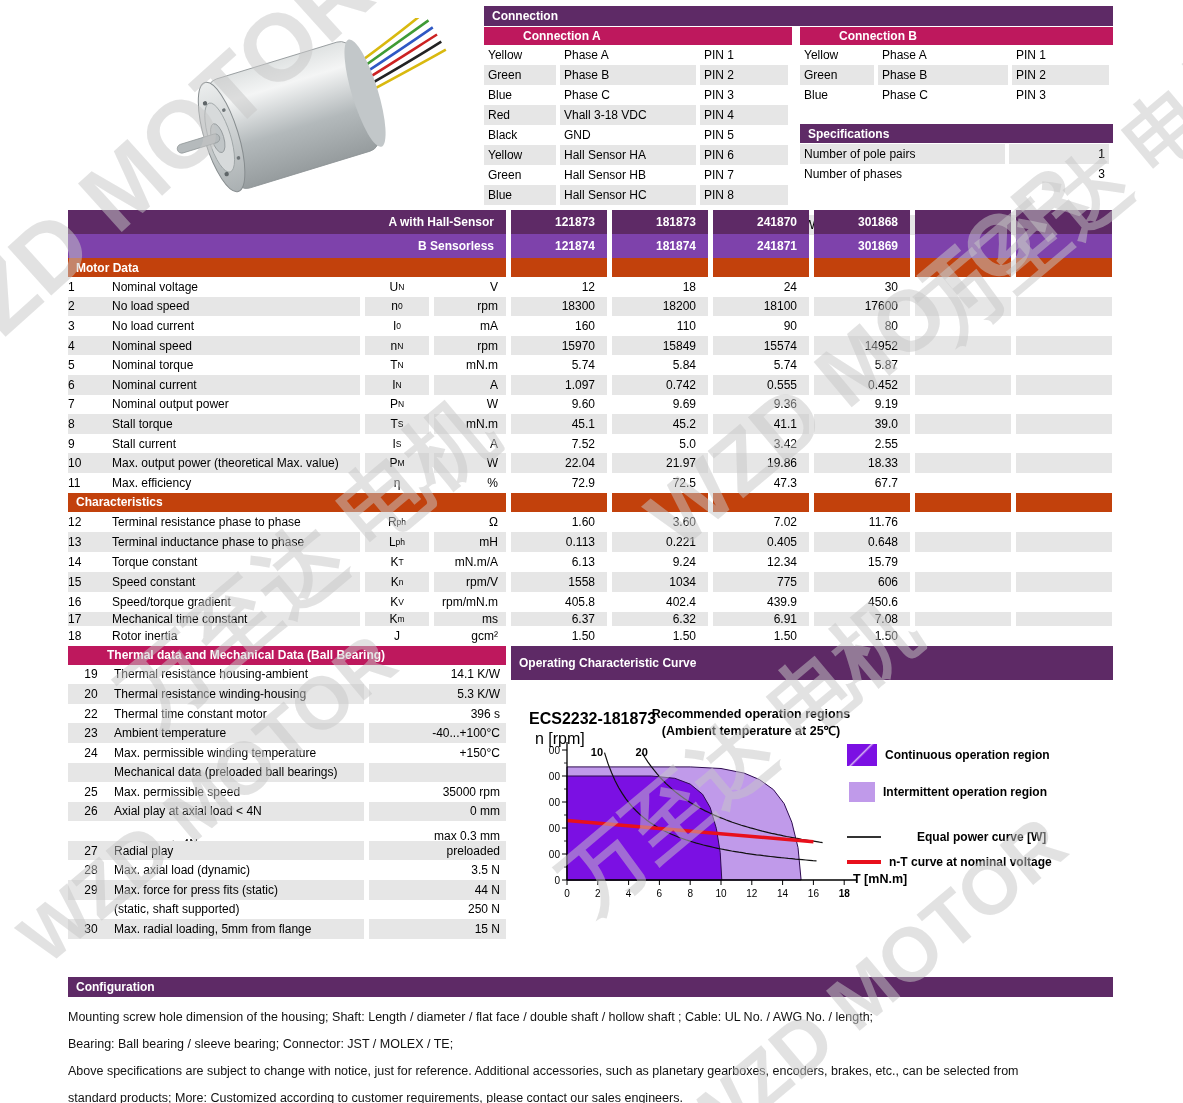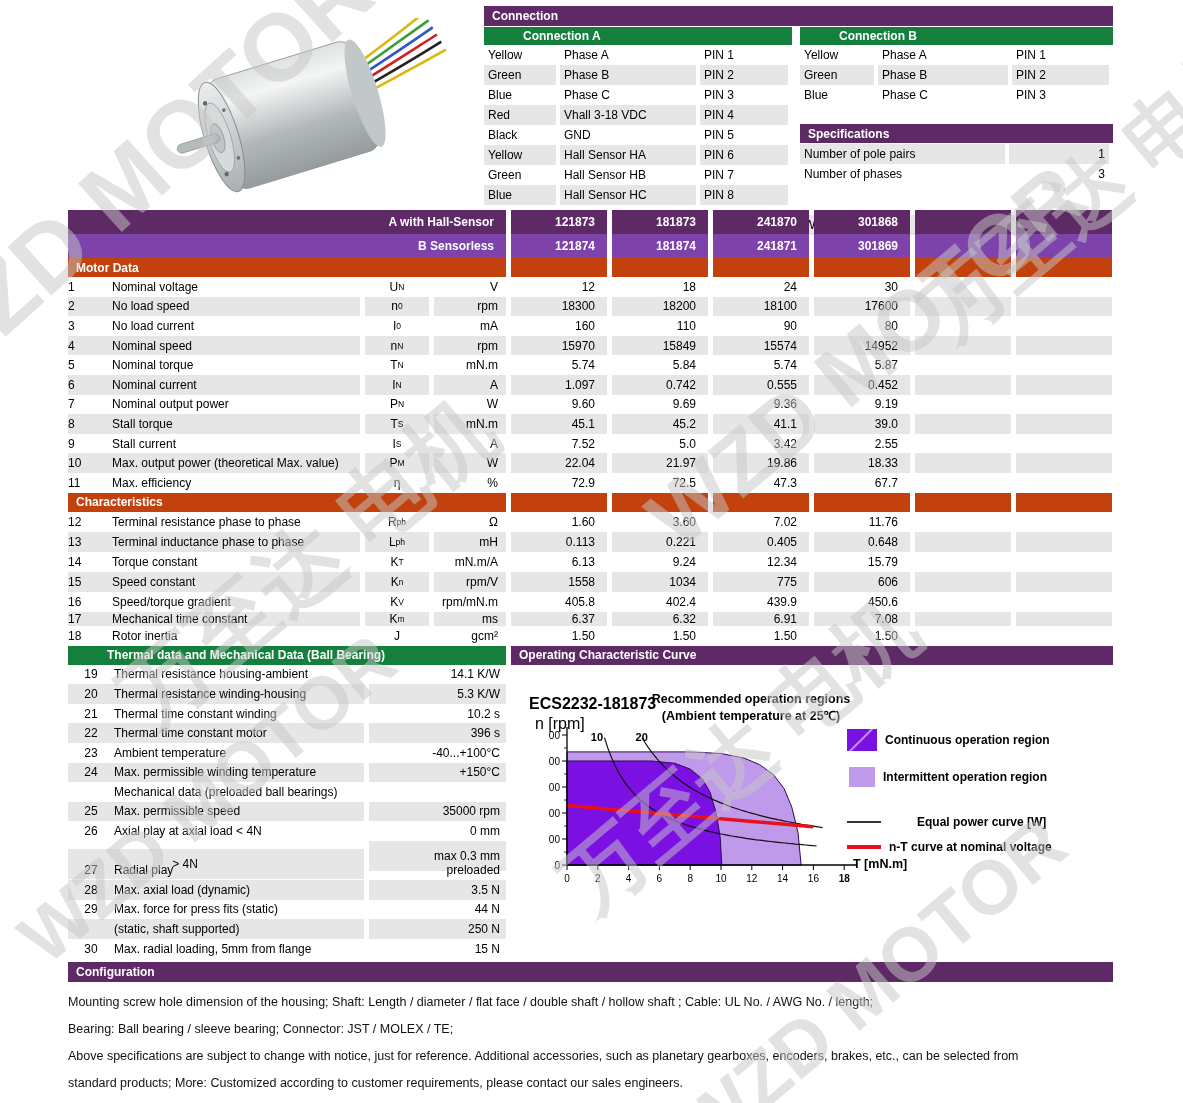--- a/index.html
+++ b/index.html
@@ -2,21 +2,21 @@
 <html><head>
 <meta charset="utf-8">
 <style>
   html,body{margin:0;padding:0;background:#fff;}
   #page{position:relative;width:1183px;height:1103px;background:#fff;overflow:hidden;
         font-family:"Liberation Sans",sans-serif;color:#000;font-size:12px;}
   .abs{position:absolute;}
   
   .bar{color:#fff;font-weight:bold;display:flex;align-items:center;padding-left:8px;box-sizing:border-box;}
   .plum{background:#5e2a66;}
-  .blackbar{background:#15803d;padding-left:39px;}
+  .blackbar{background:#be185d;padding-left:39px;}
   
   .c-row{display:grid;column-gap:4px;align-items:center;height:20px;}
   .c-row>div{height:100%;display:flex;align-items:center;padding:0 4px;box-sizing:border-box;}
   .c-gray>div{background:#e6e6e6;}
   .val-right{justify-content:flex-end !important;text-align:right;}
   
   #main{position:absolute;left:68px;top:210px;width:1045px;}
   .hrow{display:grid;grid-template-columns:438px repeat(6,96px);column-gap:5px;height:24px;}
   .hrow>div{display:flex;align-items:center;justify-content:flex-end;color:#fff;font-weight:bold;
             padding-right:12px;box-sizing:border-box;}
@@ -554,27 +554,20 @@
             </div>
             <div class="t-row">
               <div class="t-lbl">
                 <div class="num">20</div>
                 <span>Thermal resistance winding-housing</span>
               </div>
               <div class="t-val">5.3 K/W</div>
             </div>
             <div class="t-row">
               <div class="t-lbl">
-                <div class="num">21</div>
-                <span>Thermal time constant winding</span>
-              </div>
-              <div class="t-val">10.2 s</div>
-            </div>
-            <div class="t-row">
-              <div class="t-lbl">
                 <div class="num">22</div>
                 <span>Thermal time constant motor</span>
               </div>
               <div class="t-val">396 s</div>
             </div>
             <div class="t-row">
               <div class="t-lbl">
                 <div class="num">23</div>
                 <span>Ambient temperature</span>
               </div>
@@ -645,21 +638,21 @@
             <div class="t-row">
               <div class="t-lbl">
                 <div class="num">30</div>
                 <span>Max. radial loading, 5mm from flange</span>
               </div>
               <div class="t-val">15 N</div>
             </div>
           </div>
       </div>
       <div id="chartblock">
-        <div class="bar plum" style="height:19px;text-align:center;">
+        <div class="bar plum" style="height:34px;text-align:center;">
           <span>Operating Characteristic Curve</span>
         </div>
         <div id="chartarea">
           <div class="ch-title">ECS2232-181873</div>
           <div class="ch-ylab">n [rpm]</div>
           <div class="ch-head">
             <div>Recommended operation  regions</div>
             <div>(Ambient temperature at 25℃)</div>
           </div>
           <svg id="plot" style="position:absolute;left:38px;top:58px;width:380px;height:175px;" viewBox="0 0 380 175">

